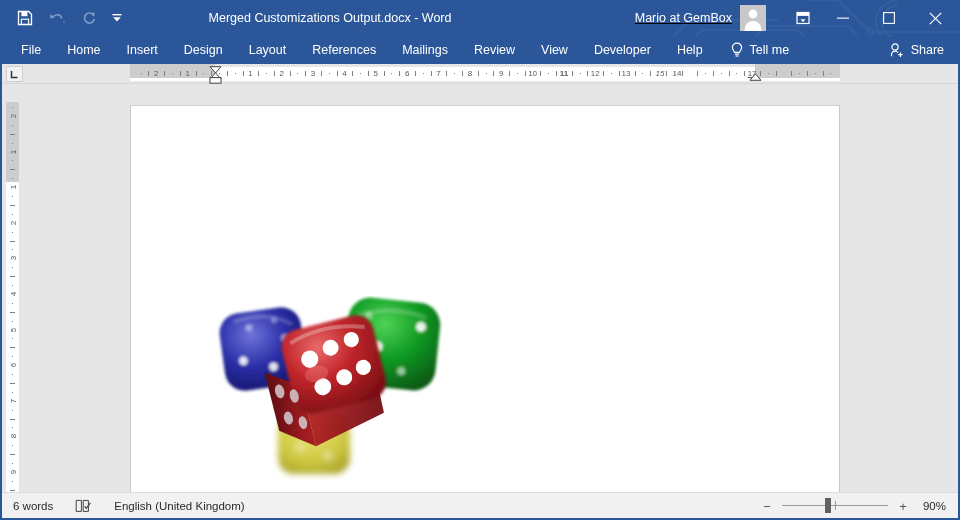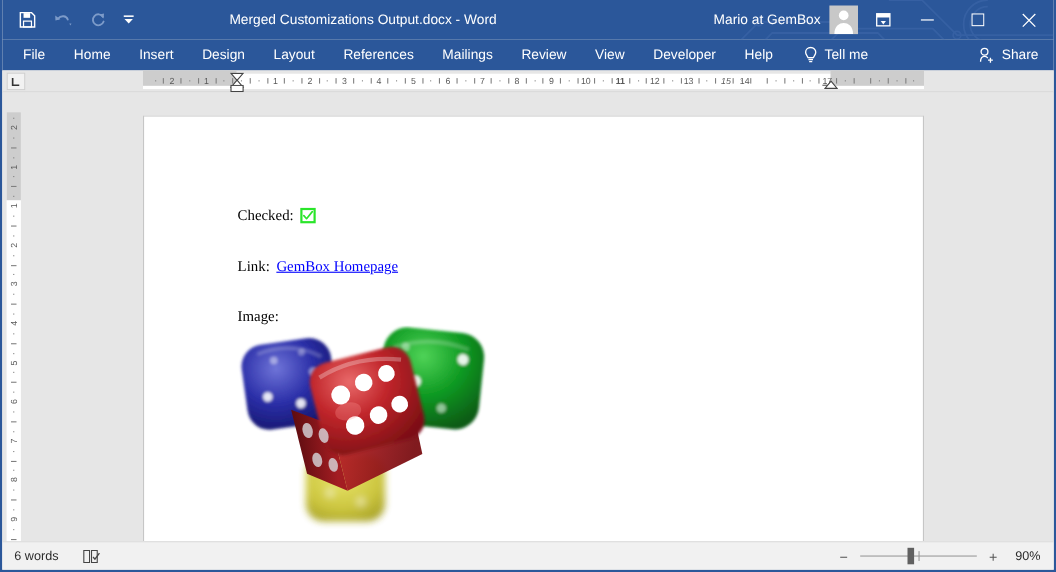--- a/index.html
+++ b/index.html
@@ -51,22 +51,22 @@
     height: 36px;
     line-height: 36px;
     text-align: center;
     color: #fff;
     font-size: 12.5px;
     pointer-events: none;
     padding-right: 300px;
   }
   #acct {
     position: absolute;
-    right: 178px; top: 0; height: 36px;
-    display: flex; align-items: center; gap: 8px;
+    right: 192px; top: 0; height: 36px;
+    display: flex; align-items: center; gap: 8px; text-decoration: underline;
   }
   #acct .name { color: #fff; font-size: 12.5px; white-space: nowrap; }
   #avatar {
     width: 26px; height: 26px;
     background: #c8c8c8;
     display: flex; align-items: flex-end; justify-content: center;
     overflow: hidden;
   }
   #ribbonopts {
     position: absolute; right: 138px; top: 0; height: 36px;
@@ -533,40 +533,20 @@
         <i class="vbar" style="top: 352.1px;"></i>
         <i class="vdot" style="top: 361px;"></i>
         <i class="vdot" style="top: 378.8px;"></i>
         <i class="vbar" style="top: 387.7px;"></i>
       </div>
   </div>
 
   <div id="canvas">
     <div id="page">
 
-      <div id="content">
-
-        <div class="para">
-          <span>Checked:</span>
-          <span id="checkbox-glyph">
-            <svg width="10" height="10" viewBox="0 0 10 10">
-              <path d="M1.2 5.0 L3.7 7.8 L8.9 1.4" fill="none" stroke="#2ae52a" stroke-width="1.5" stroke-linecap="round" stroke-linejoin="round"></path>
-            </svg>
-          </span>
-        </div>
-
-        <div class="para">
-          <span>Link:</span>
-          <a id="doclink" href="#">GemBox Homepage</a>
-        </div>
-
-        <div class="para plain">
-          <span>Image:</span>
-        </div>
-      </div>
 
       <div id="imgwrap">
         <svg width="240" height="185" viewBox="0 0 240 185">
           <defs>
             <radialGradient id="gBlue" cx="38%" cy="30%" r="78%">
               <stop offset="0%" stop-color="#6f74d8"></stop>
               <stop offset="52%" stop-color="#2b2fa8"></stop>
               <stop offset="100%" stop-color="#14156b"></stop>
             </radialGradient>
             <radialGradient id="gGreen" cx="40%" cy="28%" r="78%">
@@ -666,20 +646,23 @@
     <div class="sb-item">
       <span>6 words</span>
     </div>
     <div class="sb-item">
       <svg width="17" height="14" viewBox="0 0 17 14">
         <path d="M1.2 1.4 L6.4 1.4 L6.4 12.4 L1.2 12.4 Z" fill="none" stroke="#444" stroke-width="1"></path>
         <path d="M8.2 1.4 L13.4 1.4 L13.4 12.4 L8.2 12.4 Z" fill="none" stroke="#444" stroke-width="1"></path>
         <path d="M9.6 7.4 L11.3 9.4 L15.4 3.9" fill="none" stroke="#444" stroke-width="1.2"></path>
       </svg>
     </div>
+    <div class="sb-item">
+      <span>English (United Kingdom)</span>
+    </div>
 
     <div id="statusright">
       <div id="zoomslider">
         <div class="zbtn">−</div>
         <div id="track">
           <div class="line"></div>
           <div class="mid"></div>
           <div class="thumb"></div>
         </div>
         <div class="zbtn">+</div>

